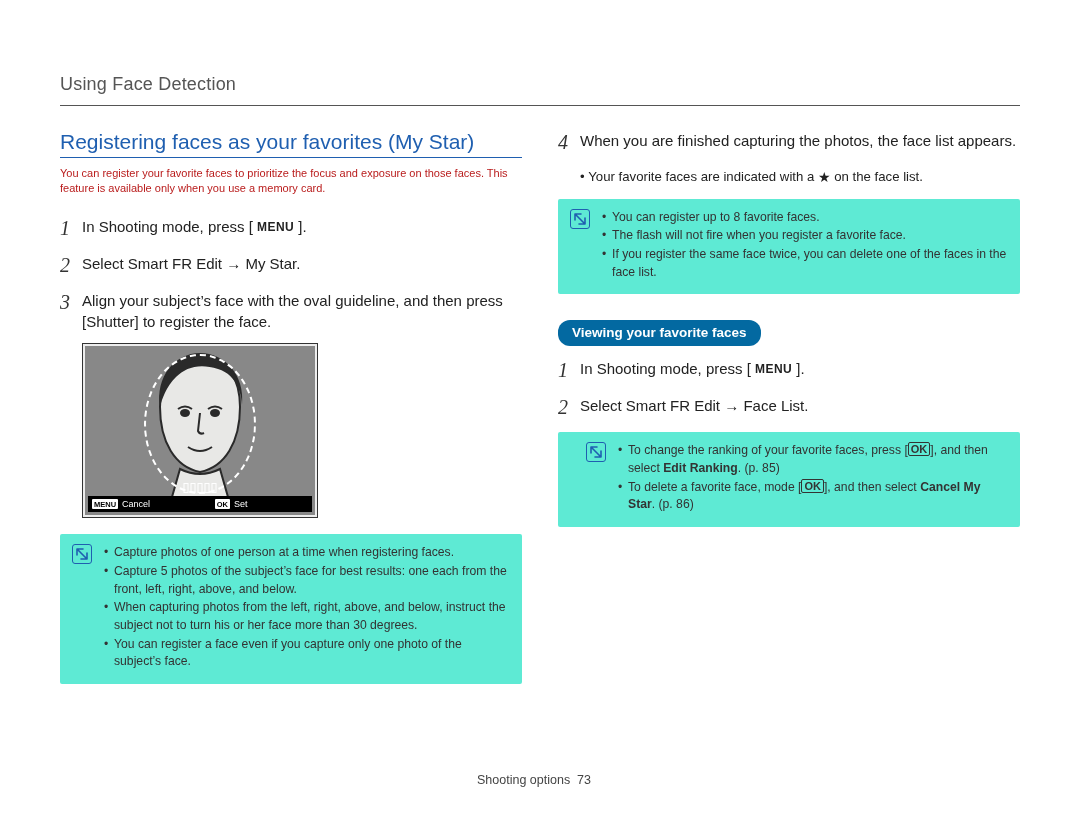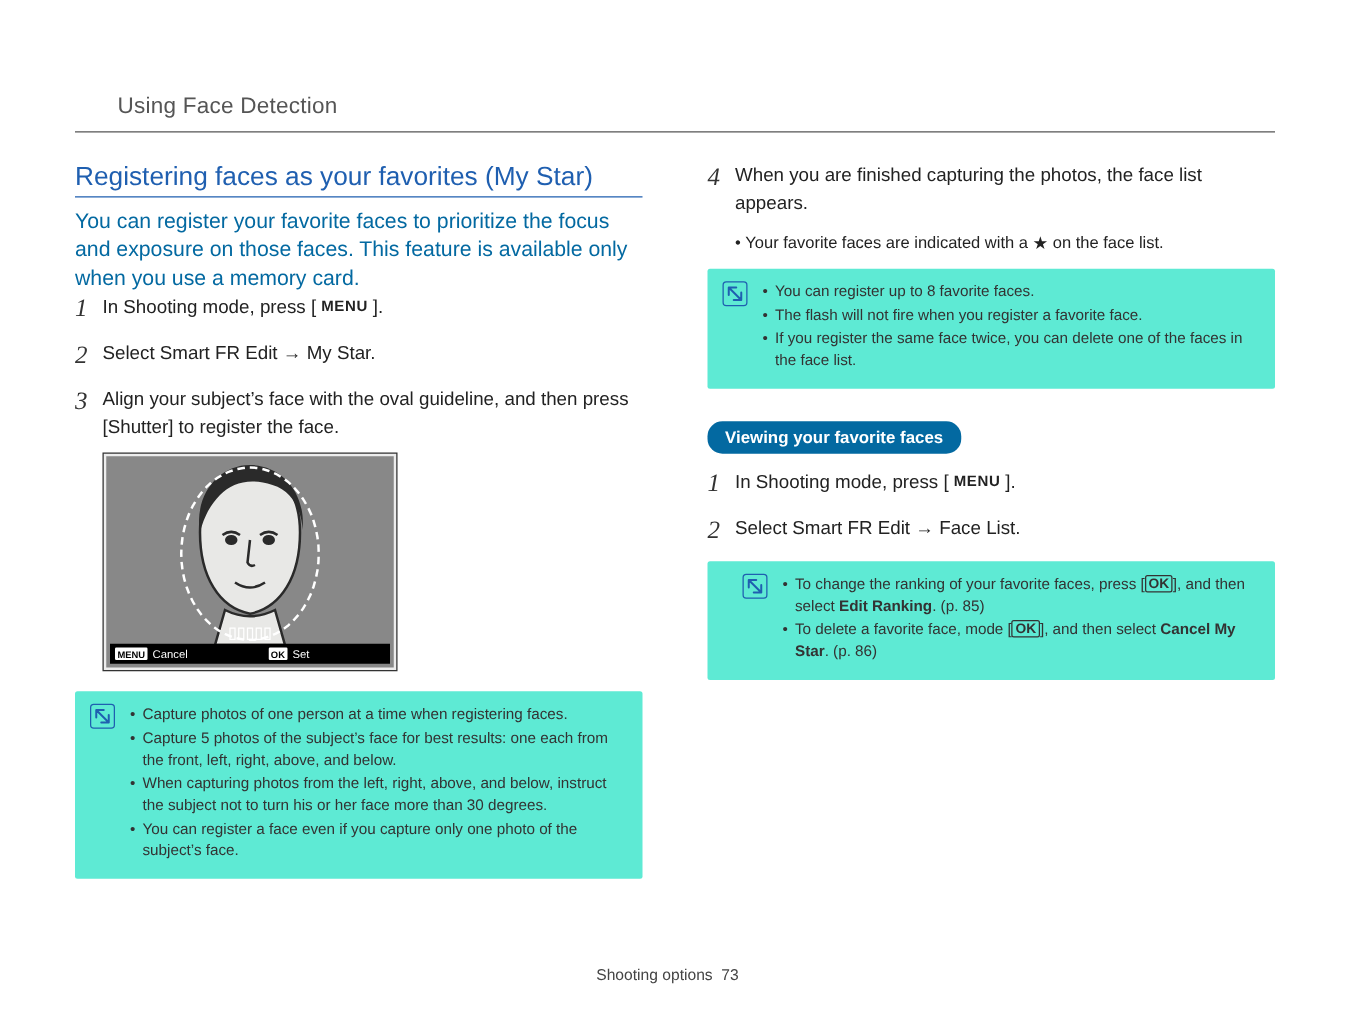--- a/index.html
+++ b/index.html
@@ -14,50 +14,49 @@
   .page {
     padding: 74px 60px 0 60px;
   }
   .header-title {
     font-size: 18px;
     font-weight: 300;
     color: #555;
     letter-spacing: 0.2px;
     margin-bottom: 10px;
     font-family: "Helvetica Neue", Arial, sans-serif;
-    margin-left: 34px;
   }
   .rule {
     border: none;
     border-top: 1px solid #555;
     margin-bottom: 24px;
   }
   .cols {
     display: flex;
-    gap: 52px;
+    gap: 36px;
   }
   .col {
     flex: 1 1 0;
     min-width: 0;
   }
   .section-title {
     font-size: 21px;
     color: #1f5fb0;
     font-weight: 400;
     margin-bottom: 8px;
     border-bottom: 1px solid #1f5fb0;
     display: inline-block;
     padding-bottom: 3px;
     width: 100%;
   }
   .intro {
-    font-size: 17px;
+    font-size: 11px;
     line-height: 1.35;
-    color: #0369a1;
-    margin-bottom: 0;
+    color: #b91c1c;
+    margin-bottom: 20px;
   }
   .step {
     display: flex;
     align-items: flex-start;
     margin-bottom: 10px;
     font-size: 15px;
     line-height: 1.45;
   }
   .step .num {
     font-style: italic;

